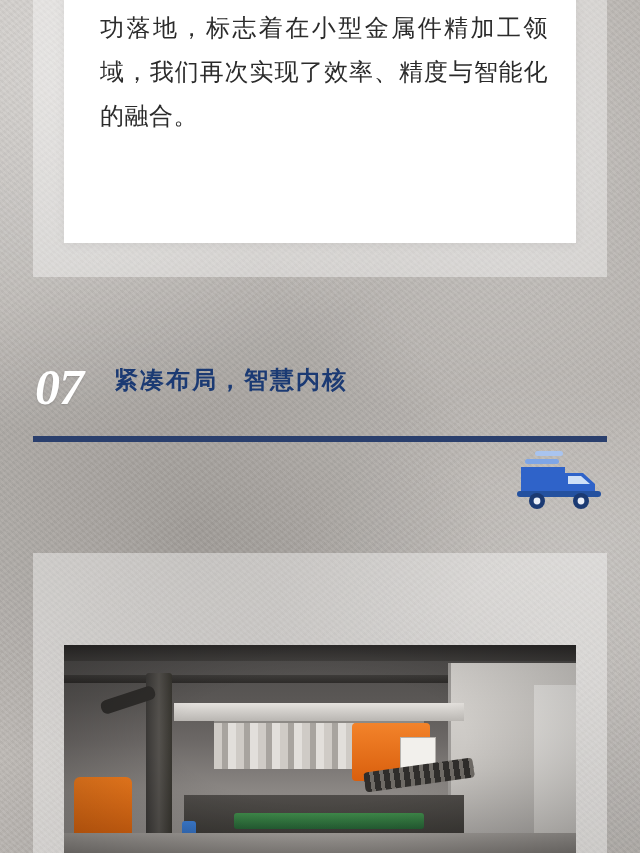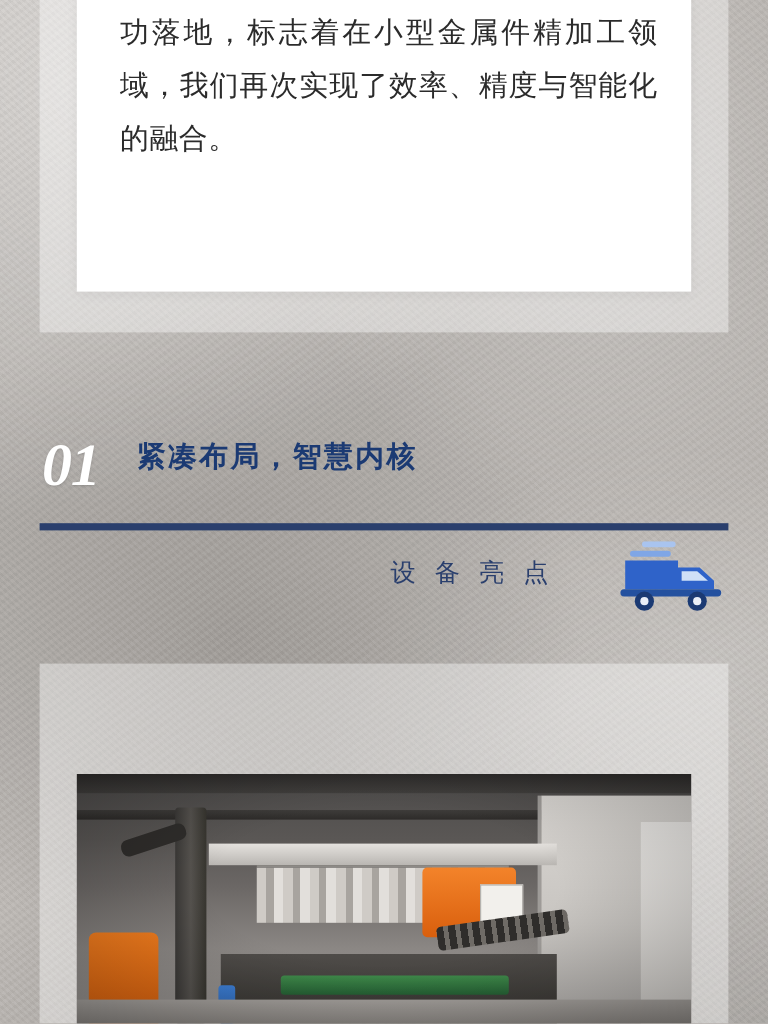--- a/index.html
+++ b/index.html
@@ -252,27 +252,26 @@
 
 <div class="page-bg"></div>
 
 <div class="content">
 
   <div class="intro-panel-outer"></div>
   <div class="intro-panel"></div>
   <div class="intro-text">近日，专为胆盖加工量身定制的全自动冲缺压字一体机已圆满完成调试与验收，装箱出货，奔赴客户生产一线！此设备的成功落地，标志着在小型金属件精加工领域，我们再次实现了效率、精度与智能化的融合。</div>
 
   <div class="section-head">
-    <div class="sec-num">01</div>
+    <div class="sec-num">07</div>
     <div class="sec-title">紧凑布局，智慧内核</div>
     <div class="sec-rule"></div>
   </div>
 
   <div class="highlight-row">
-    <div class="highlight-label">设 备 亮 点</div>
     <div class="truck">
       <svg width="96" height="62" viewBox="0 0 96 62" xmlns="http://www.w3.org/2000/svg">
         <path d="M6 40 L6 16 L50 16 L50 40 Z" fill="#2f63c9"></path>
         <path d="M50 22 L68 22 L80 33 L80 40 L50 40 Z" fill="#2f63c9"></path>
         <path d="M53 25 L66 25 L75 33 L53 33 Z" fill="#cfe0f7"></path>
         <rect x="2" y="40" width="84" height="6" rx="3" fill="#24519f"></rect>
         <circle cx="22" cy="50" r="8" fill="#1b3a73"></circle>
         <circle cx="22" cy="50" r="3.4" fill="#e9eef7"></circle>
         <circle cx="66" cy="50" r="8" fill="#1b3a73"></circle>
         <circle cx="66" cy="50" r="3.4" fill="#e9eef7"></circle>

